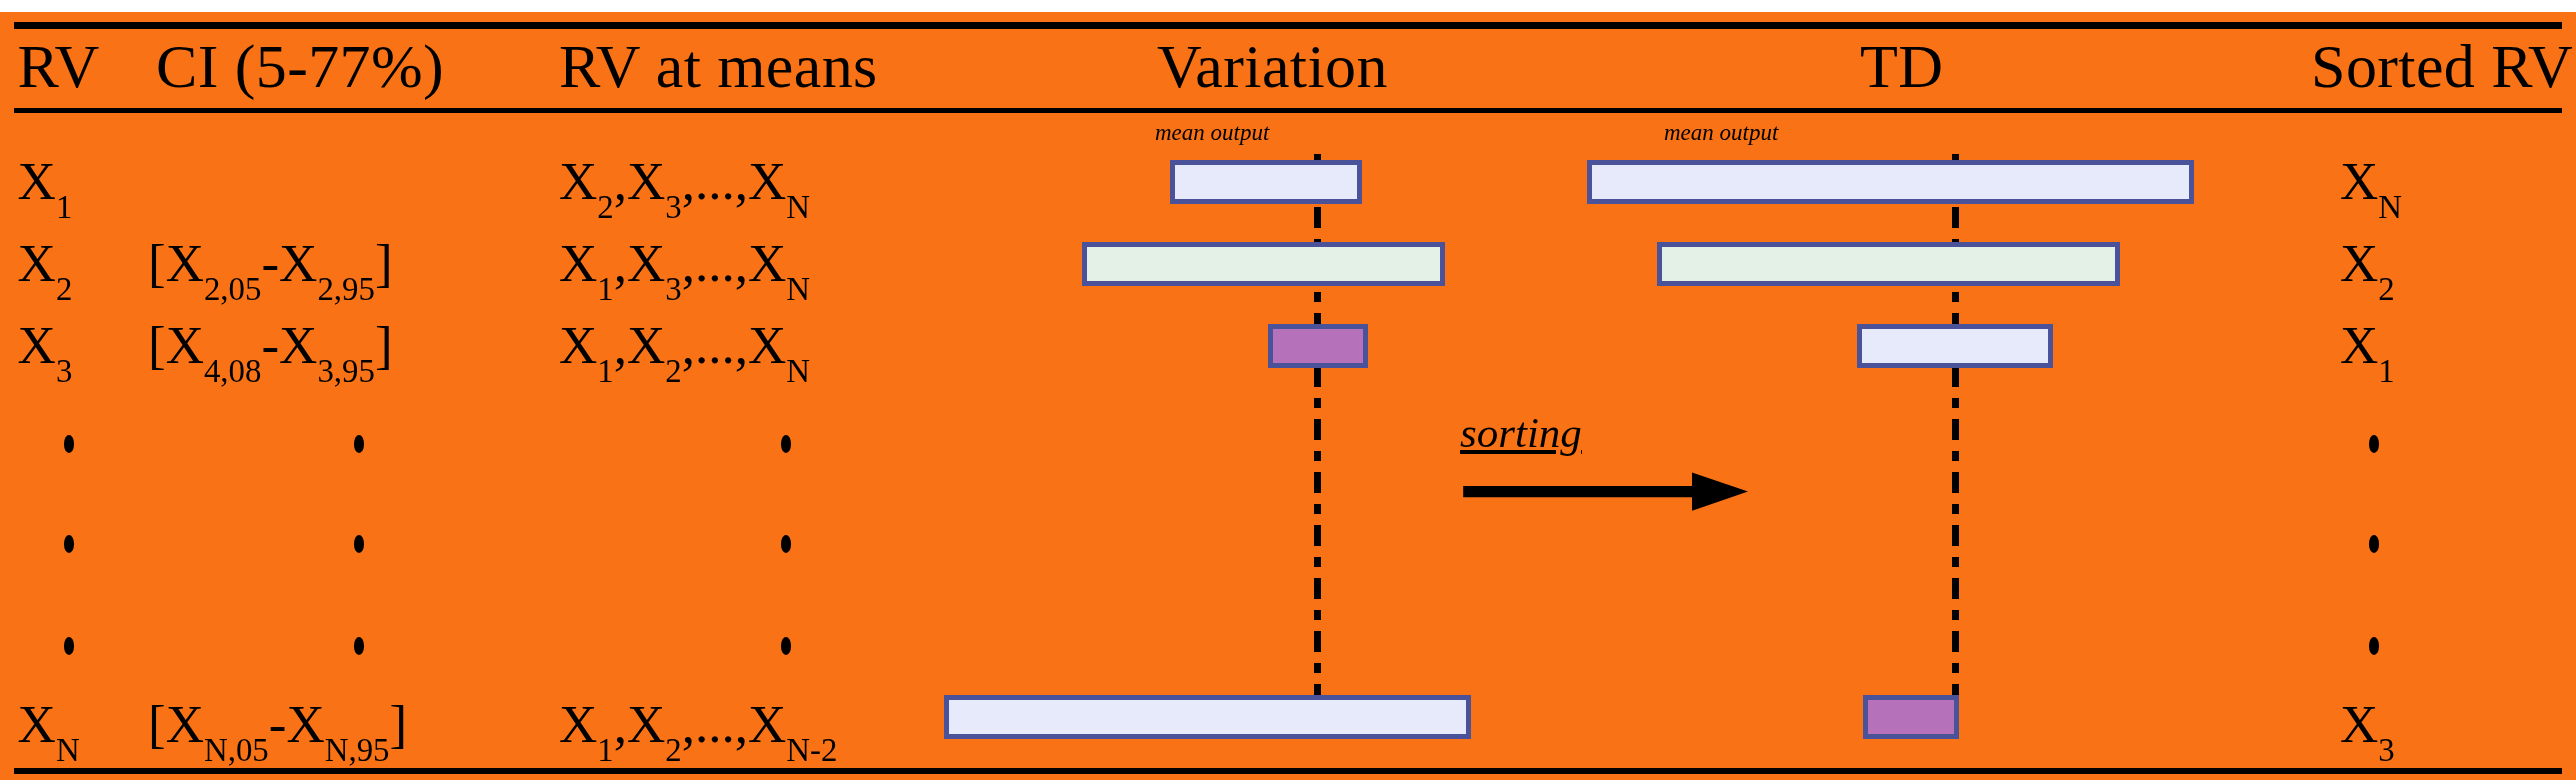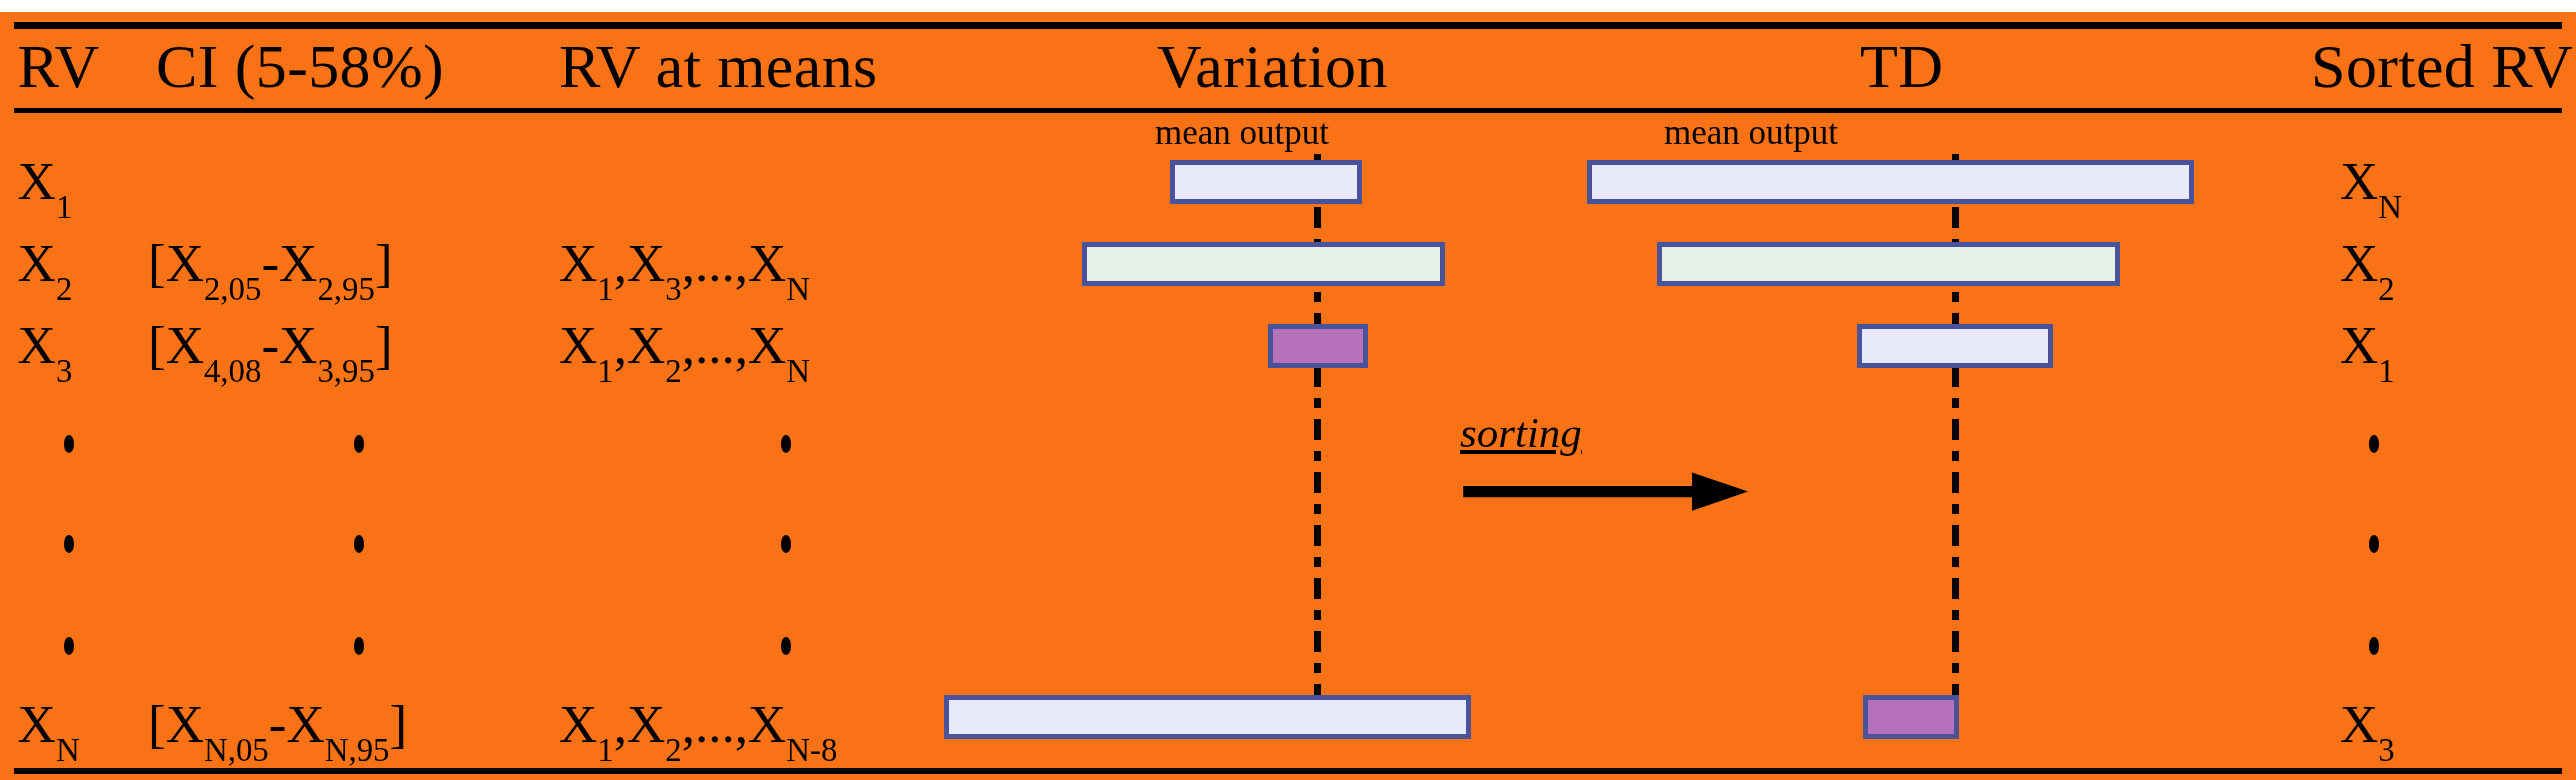--- a/index.html
+++ b/index.html
@@ -88,21 +88,22 @@
   .vdot.d2 { top: 523px; }
   .vdot.d3 { top: 625px; }
 
   .vdot.x-rv     { left: 64px;   }
   .vdot.x-ci     { left: 354px;  }
   .vdot.x-means  { left: 781px;  }
   .vdot.x-sorted { left: 2369px; }
 
   .mean-label {
     position: absolute;
-    font-size: 35px;
+    font-style: italic;
+    font-size: 23px;
     line-height: 38px;
     white-space: nowrap;
     color: #000000;
   }
   .mean-label.var { left: 1155px; top: 102px; }
   .mean-label.td  { left: 1664px; top: 102px; }
 
   
   .meanline {
     position: absolute;
@@ -141,21 +142,21 @@
 </head>
 <body>
 
 <div id="page">
 
   <div class="rule rule-top"></div>
   <div class="rule rule-mid"></div>
   <div class="rule rule-bottom"></div>
 
   <div class="hdr hdr-rv">RV</div>
-  <div class="hdr hdr-ci">CI (5-58%)</div>
+  <div class="hdr hdr-ci">CI (5-77%)</div>
   <div class="hdr hdr-means">RV at means</div>
   <div class="hdr hdr-variation">Variation</div>
   <div class="hdr hdr-td">TD</div>
   <div class="hdr hdr-sortedrv">Sorted RV</div>
 
   <div class="cell col-rv r1">
     <span>X</span><span class="sub">1</span>
   </div>
   <div class="cell col-rv r2">
     <span>X</span><span class="sub">2</span>
@@ -170,28 +171,31 @@
   <div class="cell col-ci r2">
     <span>[X</span><span class="sub">2,05</span><span>-X</span><span class="sub">2,95</span><span>]</span>
   </div>
   <div class="cell col-ci r3">
     <span>[X</span><span class="sub">4,08</span><span>-X</span><span class="sub">3,95</span><span>]</span>
   </div>
   <div class="cell col-ci r7">
     <span>[X</span><span class="sub">N,05</span><span>-X</span><span class="sub">N,95</span><span>]</span>
   </div>
 
+  <div class="cell col-means r1">
+    <span>X</span><span class="sub">2</span><span>,X</span><span class="sub">3</span><span>,...,X</span><span class="sub">N</span>
+  </div>
   <div class="cell col-means r2">
     <span>X</span><span class="sub">1</span><span>,X</span><span class="sub">3</span><span>,...,X</span><span class="sub">N</span>
   </div>
   <div class="cell col-means r3">
     <span>X</span><span class="sub">1</span><span>,X</span><span class="sub">2</span><span>,...,X</span><span class="sub">N</span>
   </div>
   <div class="cell col-means r7">
-    <span>X</span><span class="sub">1</span><span>,X</span><span class="sub">2</span><span>,...,X</span><span class="sub">N-8</span>
+    <span>X</span><span class="sub">1</span><span>,X</span><span class="sub">2</span><span>,...,X</span><span class="sub">N-2</span>
   </div>
 
   <div class="cell col-sorted r1">
     <span>X</span><span class="sub">N</span>
   </div>
   <div class="cell col-sorted r2">
     <span>X</span><span class="sub">2</span>
   </div>
   <div class="cell col-sorted r3">
     <span>X</span><span class="sub">1</span>

